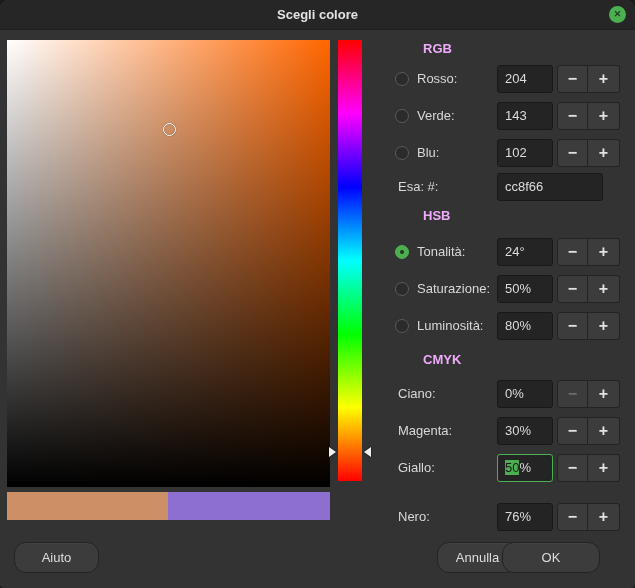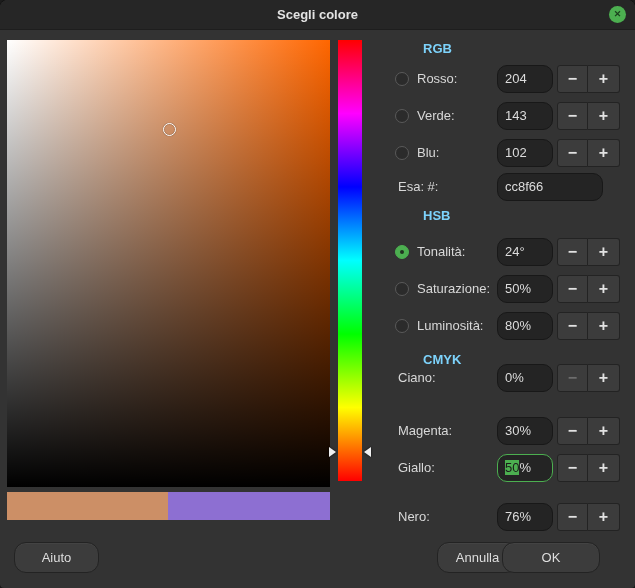--- a/index.html
+++ b/index.html
@@ -36,35 +36,35 @@
   }
   .hue-overlay{position:absolute;left:329px;top:40px;width:42px;height:441px;pointer-events:none;}
   .hue-indicator{position:absolute;left:0;width:100%;height:10px;}
   .hue-arrow-l{position:absolute;left:0;top:0;width:0;height:0;
     border-top:5px solid transparent;border-bottom:5px solid transparent;border-left:7px solid #f0f0f0;
     filter:drop-shadow(0 0 1px rgba(0,0,0,.8));}
   .hue-arrow-r{position:absolute;right:0;top:0;width:0;height:0;
     border-top:5px solid transparent;border-bottom:5px solid transparent;border-right:7px solid #f0f0f0;
     filter:drop-shadow(0 0 1px rgba(0,0,0,.8));}
   
-  .hdr{position:absolute;left:383px;font-weight:bold;color:#7dd3fc;padding-left:40px;}
+  .hdr{position:absolute;left:383px;font-weight:bold;color:#f0abfc;padding-left:40px;}
   .row{position:absolute;left:383px;width:237px;height:28px;}
   .radio{
     position:absolute;left:12px;top:7px;width:14px;height:14px;border-radius:50%;
     background:#2b2b2b;border:1px solid #5a5a5a;box-sizing:border-box;
   }
   .radio.checked{background:var(--accent,#4caf50);border-color:var(--accent,#4caf50);}
   .radio.checked::after{
     content:"";position:absolute;left:4px;top:4px;width:4px;height:4px;border-radius:50%;background:#213321;
   }
   .lbl{position:absolute;left:34px;top:0;line-height:28px;color:#d8d8d8;white-space:nowrap;}
   .lbl.noradio{left:15px;}
   .field{
     position:absolute;left:114px;top:0;width:56px;height:28px;box-sizing:border-box;
-    background:#242424;border:1px solid #181818;border-radius:10px;
+    background:#242424;border:1px solid #181818;border-radius:3px;
     line-height:26px;padding-left:7px;color:#dcdcdc;white-space:nowrap;overflow:hidden;
   }
   .field.wide{width:106px;}
   .field.focused{border-color:var(--accent,#4caf50);}
   .selhl{background:var(--accent,#4caf50);color:#1b1b1b;}
   .stepper{position:absolute;left:174px;top:0;width:63px;height:28px;display:flex;}
   .step{
     width:31px;height:28px;box-sizing:border-box;background:#3c3c3c;border:1px solid #232323;
     color:#e2e2e2;font-size:16px;font-weight:bold;line-height:26px;text-align:center;
     padding:0;font-family:"Liberation Sans",sans-serif;
@@ -174,21 +174,21 @@
     <span class="lbl">Luminosità:</span>
     <div class="field">80%</div>
     <div class="stepper">
       <button class="step minus">−</button>
       <button class="step plus">+</button>
     </div>
   </div>
 
   <div class="hdr" style="top:352px">CMYK</div>
 
-  <div class="row" style="top:364px">
+  <div class="row" style="top:380px">
     <span class="lbl noradio">Ciano:</span>
     <div class="field">0%</div>
     <div class="stepper">
       <button class="step minus disabled">−</button>
       <button class="step plus">+</button>
     </div>
   </div>
 
   <div class="row" style="top:417px">
     <span class="lbl noradio">Magenta:</span>

